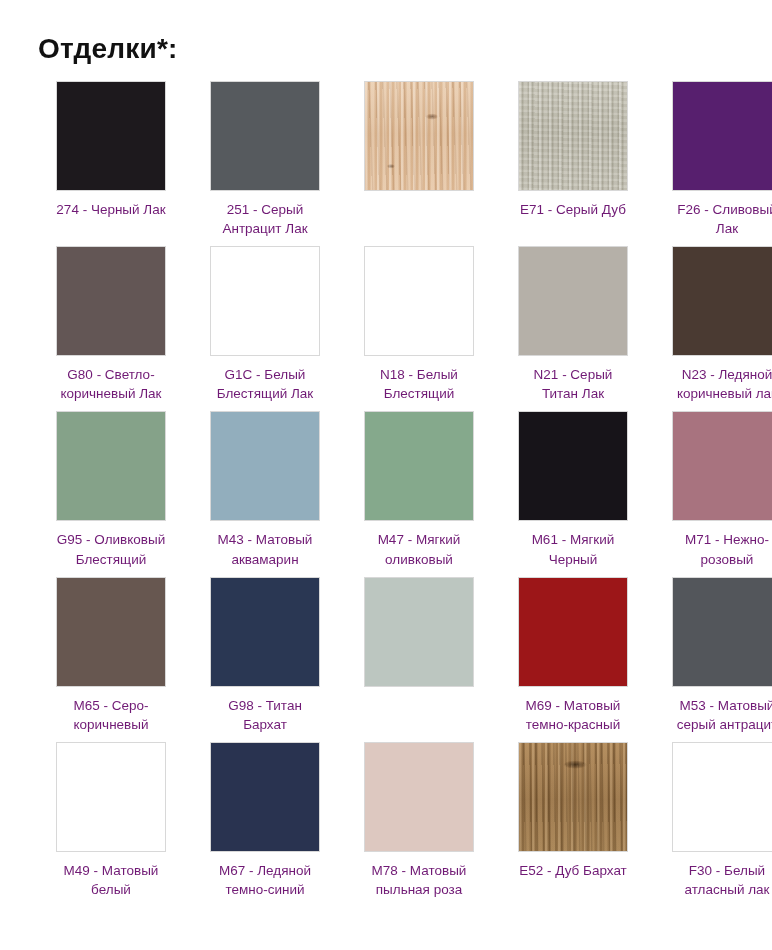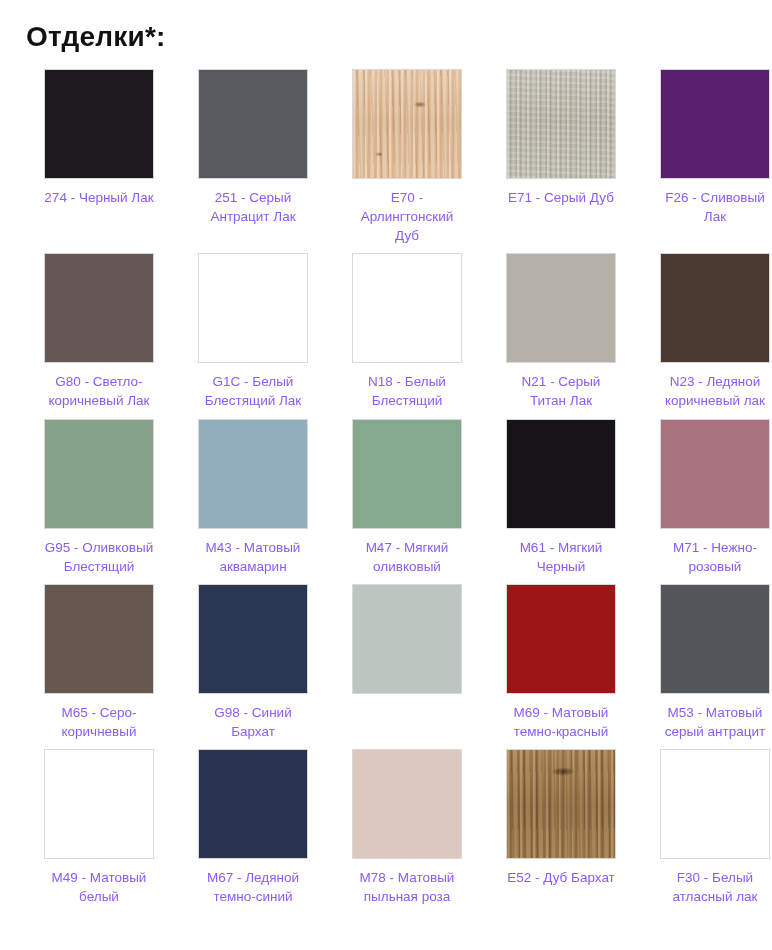--- a/index.html
+++ b/index.html
@@ -13,21 +13,21 @@
     font-family: "Liberation Sans", "DejaVu Sans", sans-serif;
     color: #1a1a1a;
     overflow: hidden;
   }
 
   .page {
     position: relative;
     width: 772px;
     height: 950px;
     box-sizing: border-box;
-    padding: 0;
+    padding: 12px;
   }
 
   .page-title {
     margin: 0;
     padding: 22px 0 0 26px;
     font-size: 28px;
     font-weight: bold;
     letter-spacing: 0.2px;
     color: #111111;
     line-height: 1.1;
@@ -60,21 +60,21 @@
     background-repeat: repeat;
     flex: 0 0 auto;
   }
 
   .swatch-label {
     margin-top: 9px;
     width: 150px;
     text-align: center;
     font-size: 13.5px;
     line-height: 1.42;
-    color: #8b5cf6;
+    color: #701a75;
     word-wrap: break-word;
     white-space: pre-line;
   }
 
   
   .tex-light-oak {
     background-color: #ddb894;
     background-image:
       repeating-linear-gradient(90deg,
         rgba(255,255,255,0.30) 0px, rgba(255,255,255,0.30) 2px,
@@ -130,23 +130,20 @@
         <div class="swatch-chip" style="background-color: rgb(29, 25, 29);"></div>
         <div class="swatch-label">274 - Черный Лак</div>
       </div>
       <div class="swatch-cell">
         <div class="swatch-chip" style="background-color: rgb(86, 90, 94);"></div>
         <div class="swatch-label">251 - Серый
 Антрацит Лак</div>
       </div>
       <div class="swatch-cell">
         <div class="swatch-chip tex-light-oak"></div>
-        <div class="swatch-label">E70 -
-Арлингтонский
-Дуб</div>
       </div>
       <div class="swatch-cell">
         <div class="swatch-chip tex-grey-oak"></div>
         <div class="swatch-label">E71 - Серый Дуб</div>
       </div>
       <div class="swatch-cell">
         <div class="swatch-chip" style="background-color: rgb(87, 31, 110);"></div>
         <div class="swatch-label">F26 - Сливовый
 Лак</div>
       </div>
@@ -200,21 +197,21 @@
         <div class="swatch-label">M71 - Нежно-
 розовый</div>
       </div>
       <div class="swatch-cell">
         <div class="swatch-chip" style="background-color: rgb(103, 87, 80);"></div>
         <div class="swatch-label">M65 - Серо-
 коричневый</div>
       </div>
       <div class="swatch-cell">
         <div class="swatch-chip" style="background-color: rgb(42, 55, 83);"></div>
-        <div class="swatch-label">G98 - Синий
+        <div class="swatch-label">G98 - Титан
 Бархат</div>
       </div>
       <div class="swatch-cell">
         <div class="swatch-chip" style="background-color: rgb(188, 198, 192);"></div>
       </div>
       <div class="swatch-cell">
         <div class="swatch-chip" style="background-color: rgb(156, 22, 24);"></div>
         <div class="swatch-label">M69 - Матовый
 темно-красный</div>
       </div>

